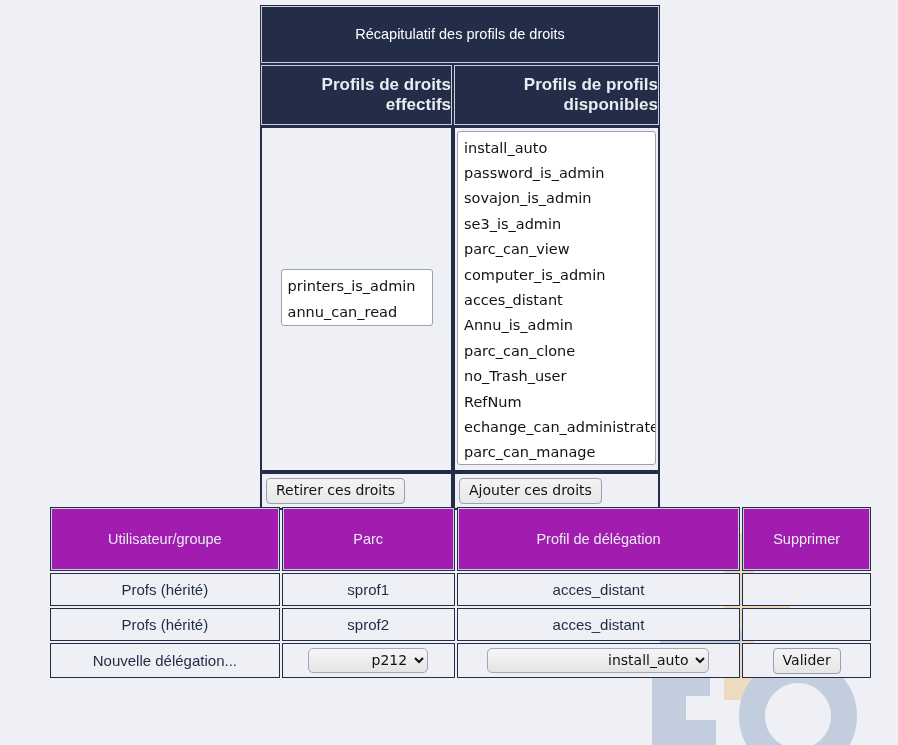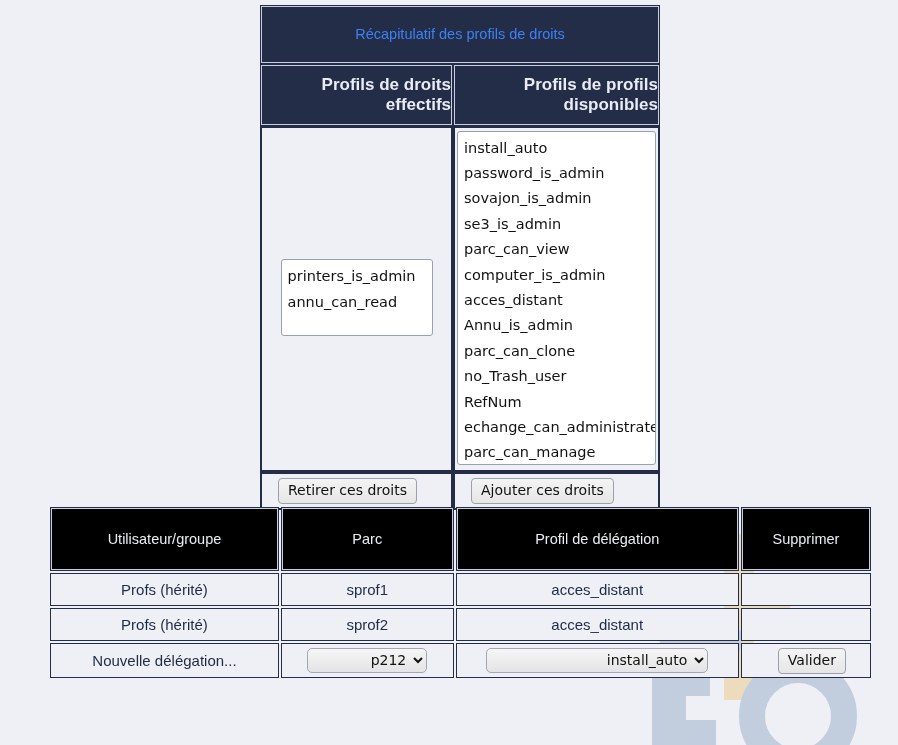--- a/index.html
+++ b/index.html
@@ -41,21 +41,21 @@
   #rights-panel {
     position: absolute;
     left: 260px;
     top: 5px;
     width: 400px;
     border-collapse: separate;
     border-spacing: 0;
   }
   .rights-title {
     background: #232d47;
-    color: #3b82f6;
+    color: #ffffff;
     text-align: center;
     font-size: 14.5px;
     height: 55px;
     line-height: 55px;
     border: 1px solid #232d47;
     box-shadow: 0 0 0 1px #c9cddd inset;
   }
   .rights-colhead {
     background: #232d47;
     color: #e9ecf3;
@@ -89,21 +89,21 @@
     display: inline-block;
     background: #ffffff;
     border: 1px solid #9aa0b0;
     border-radius: 3px;
     text-align: left;
     box-sizing: border-box;
     overflow: hidden;
   }
   .listbox.small {
     width: 152px;
-    padding: 4px 0 20px 0;
+    padding: 4px 0 0 0;
   }
   .listbox.large {
     width: 199px;
     height: 334px;
     padding: 4px 0 0 0;
   }
   .listbox .opt {
     font-size: 14.5px;
     line-height: 25.4px;
     color: #121212;
@@ -117,21 +117,20 @@
     display: inline-block;
     font-family: "DejaVu Sans", sans-serif;
     font-size: 14px;
     color: #111;
     background: linear-gradient(#f4f4f4, #e6e6e6);
     border: 1px solid #9aa0ac;
     border-radius: 4px;
     padding: 3px 9px 4px 9px;
     line-height: 17px;
     cursor: pointer;
-    margin-left: 12px;
   }
 
   
   #deleg-table {
     position: absolute;
     left: 48px;
     top: 505px;
     width: 825px;
     border-collapse: separate;
     border-spacing: 2px;
@@ -139,21 +138,21 @@
   #deleg-table .deleg-title {
     background: #232d47;
     color: #e9ecf3;
     font-size: 14.5px;
     text-align: center;
     height: 58px;
     border: 1px solid #232d47;
     box-shadow: 0 0 0 1px #c9cddd inset;
   }
   #deleg-table th.deleg-colhead {
-    background: #000000;
+    background: #a21caf;
     color: #e9ecf3;
     font-size: 14.5px;
     font-weight: normal;
     text-align: center;
     height: 60px;
     vertical-align: middle;
     border: 1px solid #232d47;
     box-shadow: 0 0 0 1px #c9cddd inset;
   }
   #deleg-table td.deleg-cell {

